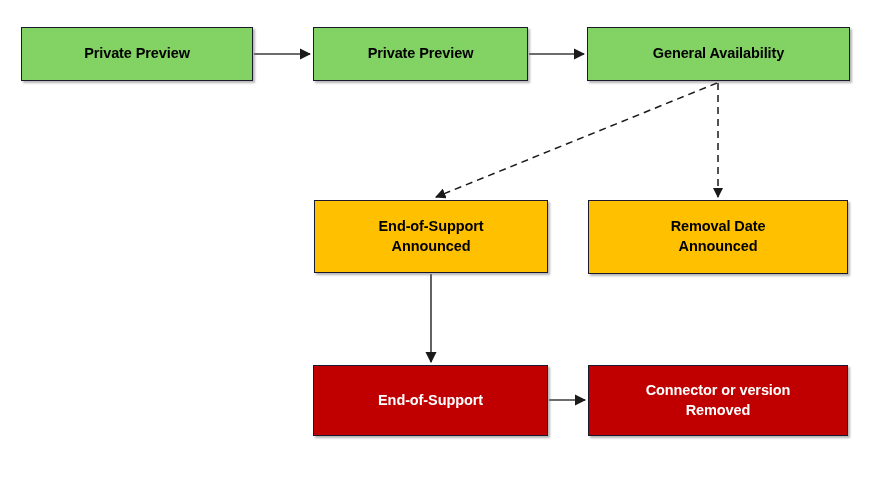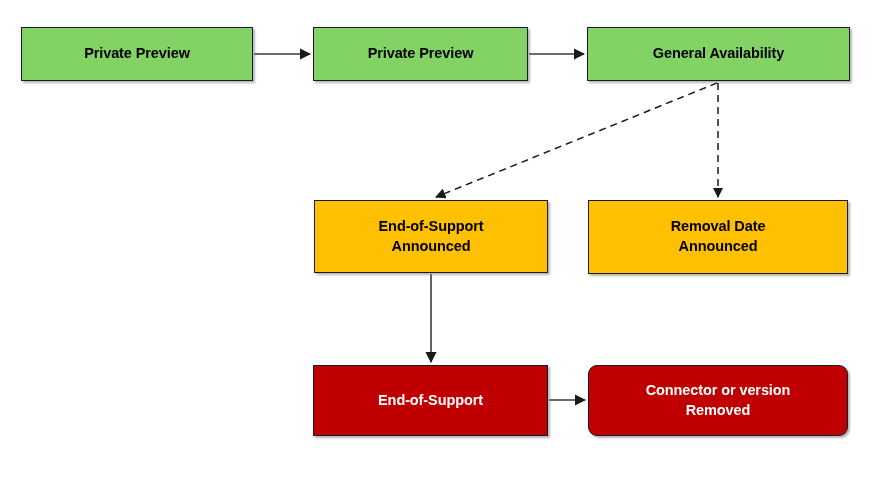--- a/index.html
+++ b/index.html
@@ -104,18 +104,18 @@
 
   <div class="node node-orange" style="left:588px; top:200px; width:260px; height:74px;">
     <span class="node-label">Removal Date
 Announced</span>
   </div>
 
   <div class="node node-red" style="left:313px; top:365px; width:235px; height:71px;">
     <span class="node-label">End-of-Support</span>
   </div>
 
-  <div class="node node-red" style="left:588px; top:365px; width:260px; height:71px;border-radius:9px;">
+  <div class="node node-red" style="left:588px; top:365px; width:260px; height:71px;">
     <span class="node-label">Connector or version
 Removed</span>
   </div>
 
 </div>
 
 </body></html>

